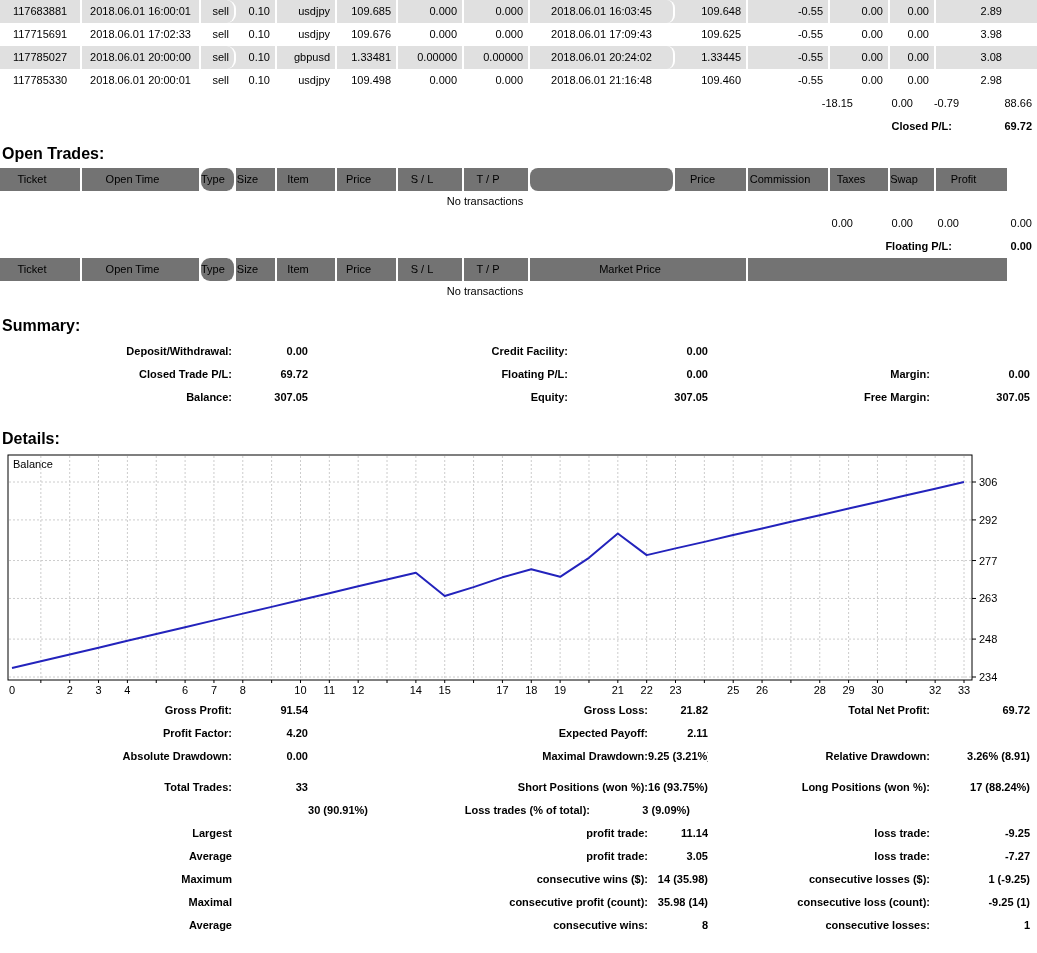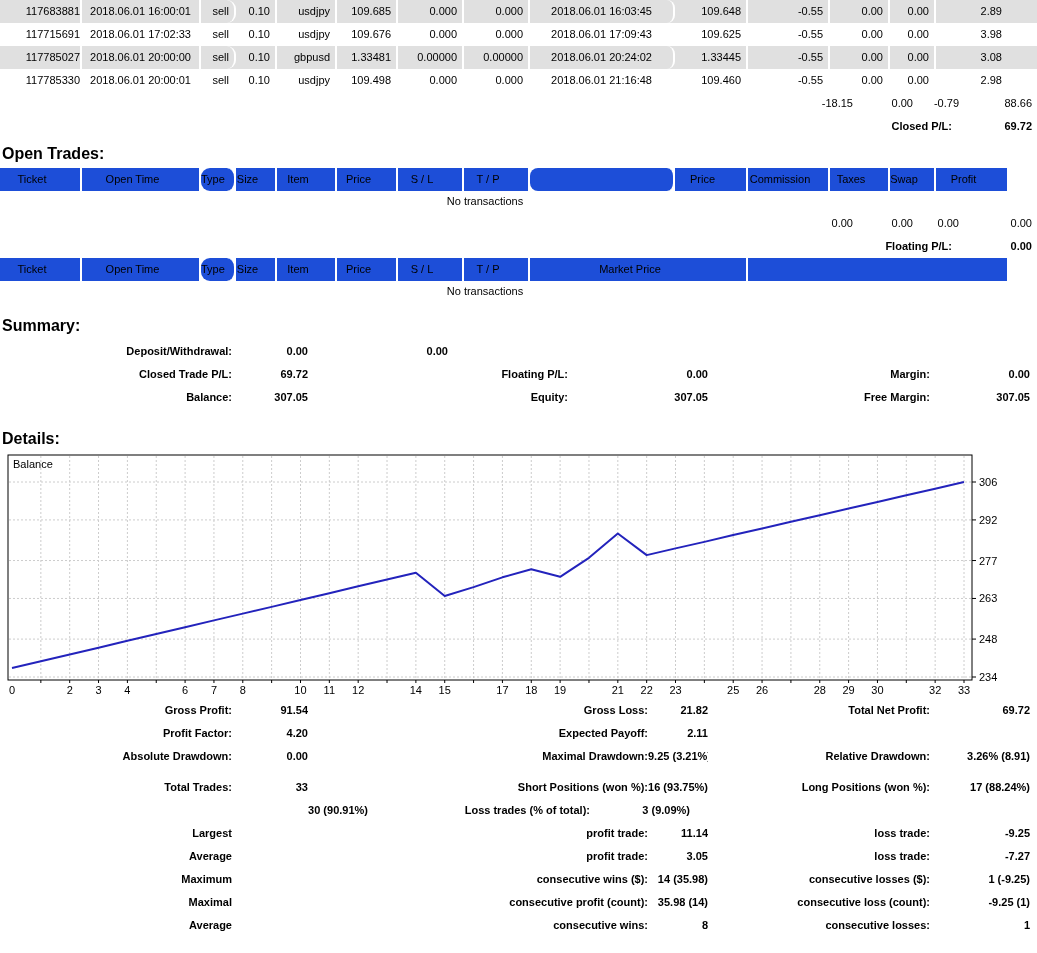--- a/index.html
+++ b/index.html
@@ -16,27 +16,27 @@
     text-align:right;
     padding-right:5px;
     border-right:2px solid transparent;
     overflow:hidden;
     white-space:nowrap;
   }
   .trow .cell:last-child{border-right:none;}
   .stripe{background:#e0e0e0;}
   .stripe .cell{border-right-color:#fff;}
   .hdr .cell{
-    background:#1d4ed8;
+    background:#737373;
     border-right-color:#fff;
     text-align:center;
     padding-right:16px;
   }
   
-  .c-ticket{width:82px;text-align:right;padding-right:0;}
+  .c-ticket{width:82px;text-align:center;padding-right:0;}
   .c-otime{width:119px;text-align:center;padding-right:0;}
   .c-type{width:35px;border-radius:9px;}
   .c-size{width:41px;}
   .c-item{width:60px;}
   .c-price{width:61px;}
   .c-sl{width:66px;}
   .c-tp{width:66px;}
   .c-ctime{width:145px;text-align:center;padding-right:0;border-radius:8px;}
   .c-price2{width:73px;}
   .c-comm{width:82px;}
@@ -213,20 +213,21 @@
 </div>
 
 <div class="gap8"></div>
 
 <div>
   <div class="sect">Summary:</div>
 
   <div class="srow sum">
     <span class="sl1">Deposit/Withdrawal:</span>
     <span class="sv1">0.00</span>
+    <span class="sl2">Credit Facility:</span>
     <span class="sv2">0.00</span>
     <span class="sl3"></span>
     <span class="sv3"></span>
   </div>
   <div class="srow sum">
     <span class="sl1">Closed Trade P/L:</span>
     <span class="sv1">69.72</span>
     <span class="sl2">Floating P/L:</span>
     <span class="sv2">0.00</span>
     <span class="sl3">Margin:</span>

